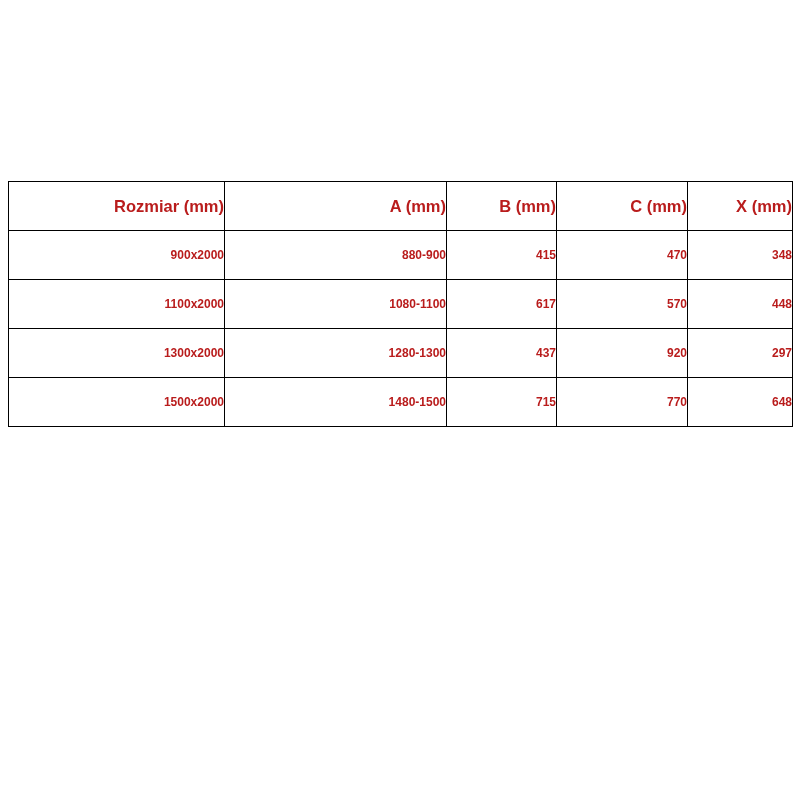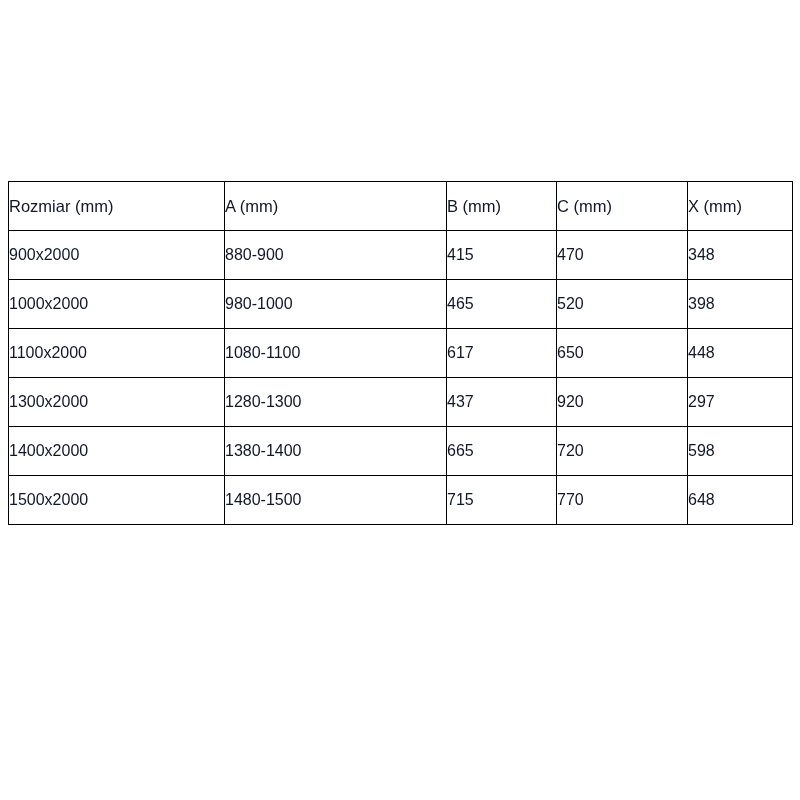--- a/index.html
+++ b/index.html
@@ -25,35 +25,35 @@
     top: 181px;
     width: 784px;
   }
   table.spec {
     border-collapse: collapse;
     width: 784px;
     table-layout: fixed;
   }
   table.spec td, table.spec th {
     border: 1px solid #000000;
-    text-align: left;
+    text-align: right;
     vertical-align: middle;
-    font-weight: normal;
-    color: #0f172a;
+    font-weight: bold;
+    color: #b91c1c;
     padding: 0;
     height: 48px;
     line-height: 48px;
     white-space: nowrap;
     overflow: hidden;
   }
   table.spec thead th {
     font-size: 16.5px;
   }
   table.spec tbody td {
-    font-size: 16px;
+    font-size: 12px;
   }
   
   col.c0 { width: 216px; }
   col.c1 { width: 222px; }
   col.c2 { width: 110px; }
   col.c3 { width: 131px; }
   col.c4 { width: 105px; }
 </style>
 </head>
 <body>
@@ -79,46 +79,32 @@
       </thead>
       <tbody>
         <tr>
           <td>900x2000</td>
           <td>880-900</td>
           <td>415</td>
           <td>470</td>
           <td>348</td>
         </tr>
         <tr>
-          <td>1000x2000</td>
-          <td>980-1000</td>
-          <td>465</td>
-          <td>520</td>
-          <td>398</td>
-        </tr>
-        <tr>
           <td>1100x2000</td>
           <td>1080-1100</td>
           <td>617</td>
-          <td>650</td>
+          <td>570</td>
           <td>448</td>
         </tr>
         <tr>
           <td>1300x2000</td>
           <td>1280-1300</td>
           <td>437</td>
           <td>920</td>
           <td>297</td>
-        </tr>
-        <tr>
-          <td>1400x2000</td>
-          <td>1380-1400</td>
-          <td>665</td>
-          <td>720</td>
-          <td>598</td>
         </tr>
         <tr>
           <td>1500x2000</td>
           <td>1480-1500</td>
           <td>715</td>
           <td>770</td>
           <td>648</td>
         </tr>
       </tbody>
     </table>

